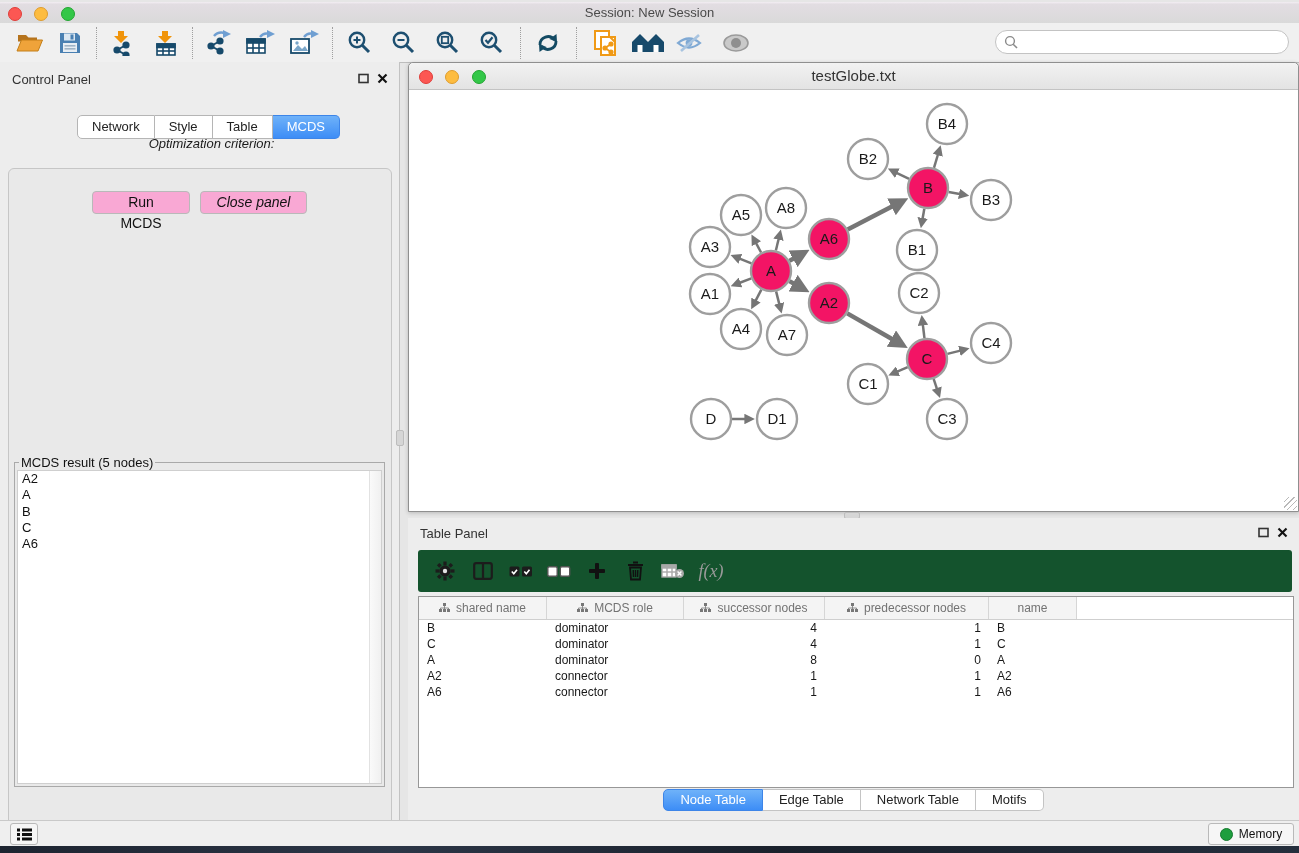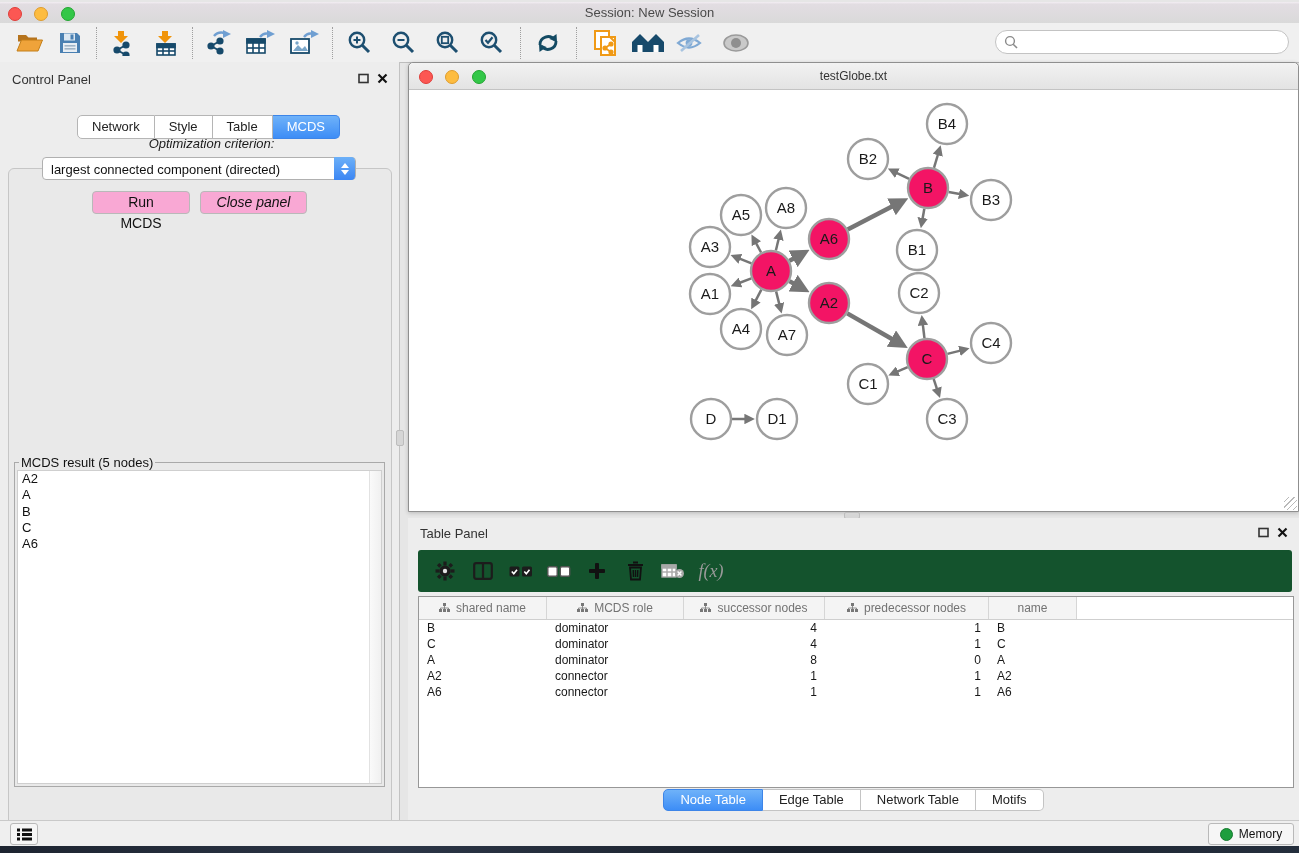--- a/index.html
+++ b/index.html
@@ -36,21 +36,21 @@
   .chev.dn{border-top:5px solid #fff;}
   .btn{position:absolute;height:21px;background:#f9a8d4;border:1px solid #b9b9b9;border-radius:4px;font-size:14px;color:#111;text-align:center;line-height:21px;padding:0 14px;}
   fieldset.result{position:absolute;left:14px;top:455px;width:369px;height:330px;border:1px solid #a9a9a9;margin:0;padding:0;background:#e9e9e9;}
   fieldset.result legend{font-size:13px;color:#111;margin-left:4px;padding:0 2px;}
   .resultlist{position:absolute;left:2px;top:0px;width:363px;height:312px;background:#fff;border:1px solid #cfcfcf;overflow:hidden;}
   .resultlist .item{font-size:13px;color:#111;padding:0 4px;height:16.3px;line-height:16.3px;}
   .vscroll{position:absolute;right:0;top:0;width:11px;height:100%;background:linear-gradient(90deg,#fafafa,#f0f0f0);border-left:1px solid #e2e2e2;}
   
   .netwin{left:408px;top:62px;width:889px;height:448px;background:#fff;border:1px solid #8f8f8f;border-radius:5px 5px 0 0;box-shadow:0 1px 4px rgba(0,0,0,.2);}
   .netbar{height:26px;background:linear-gradient(#f2f2f2,#e3e3e3);border-bottom:1px solid #c3c3c3;border-radius:5px 5px 0 0;position:relative;}
-  .netbar .title{width:100%;text-align:center;line-height:26px;font-size:12px;color:#333;}
+  .netbar .title{width:100%;text-align:center;line-height:26px;font-size:15px;color:#333;}
   .grip{position:absolute;right:1px;bottom:1px;width:13px;height:13px;background:
     repeating-linear-gradient(135deg,transparent 0 3px,#b9b9b9 3px 4px);}
   
   .handle{background:#d6d6d6;border:1px solid #bdbdbd;border-radius:2px;}
   
   .tablepanel{left:408px;top:518px;width:891px;height:302px;background:#ededed;}
   .ttoolbar{position:absolute;left:10px;top:32px;width:874px;height:42px;background:#14532d;border-radius:3px;display:flex;}
   .ticon{width:38px;display:flex;justify-content:center;align-items:center;}
   .fx{font-family:"Liberation Serif",serif;font-style:italic;font-size:18px;color:#9a9a9a;}
   .tbl{position:absolute;left:10px;top:78px;width:874px;height:190px;background:#fff;border:1px solid #979797;overflow:hidden;}
@@ -259,27 +259,20 @@
     <div class="cp-body"></div>
     <div class="tabs" style="left:77px;top:33px;" id="cp-tabs">
         <div class="tab">Network</div>
         <div class="tab">Style</div>
         <div class="tab">Table</div>
         <div class="tab sel">MCDS</div>
       </div>
 
     <div class="abs optlabel" style="left:12px;top:74px;width:399px;font-style:italic;">Optimization criterion:</div>
 
-    <div class="dropdown" style="top:95px;">
-      <span>largest connected component (directed)</span>
-      <span class="stepper">
-        <span class="chev up"></span>
-          <span class="chev dn"></span>
-      </span>
-    </div>
 
     <div class="btn" style="left:92px;top:129px;width:68px;">Run MCDS</div>
     <div class="btn" style="left:200px;top:129px;width:77px;font-style:italic;">Close panel</div>
 
     <fieldset class="result" style="top:393px;">
       <legend>MCDS result (5 nodes)</legend>
       <div class="resultlist" id="mcds-list">
         <div class="item">A2</div>
           <div class="item">A</div>
           <div class="item">B</div>

